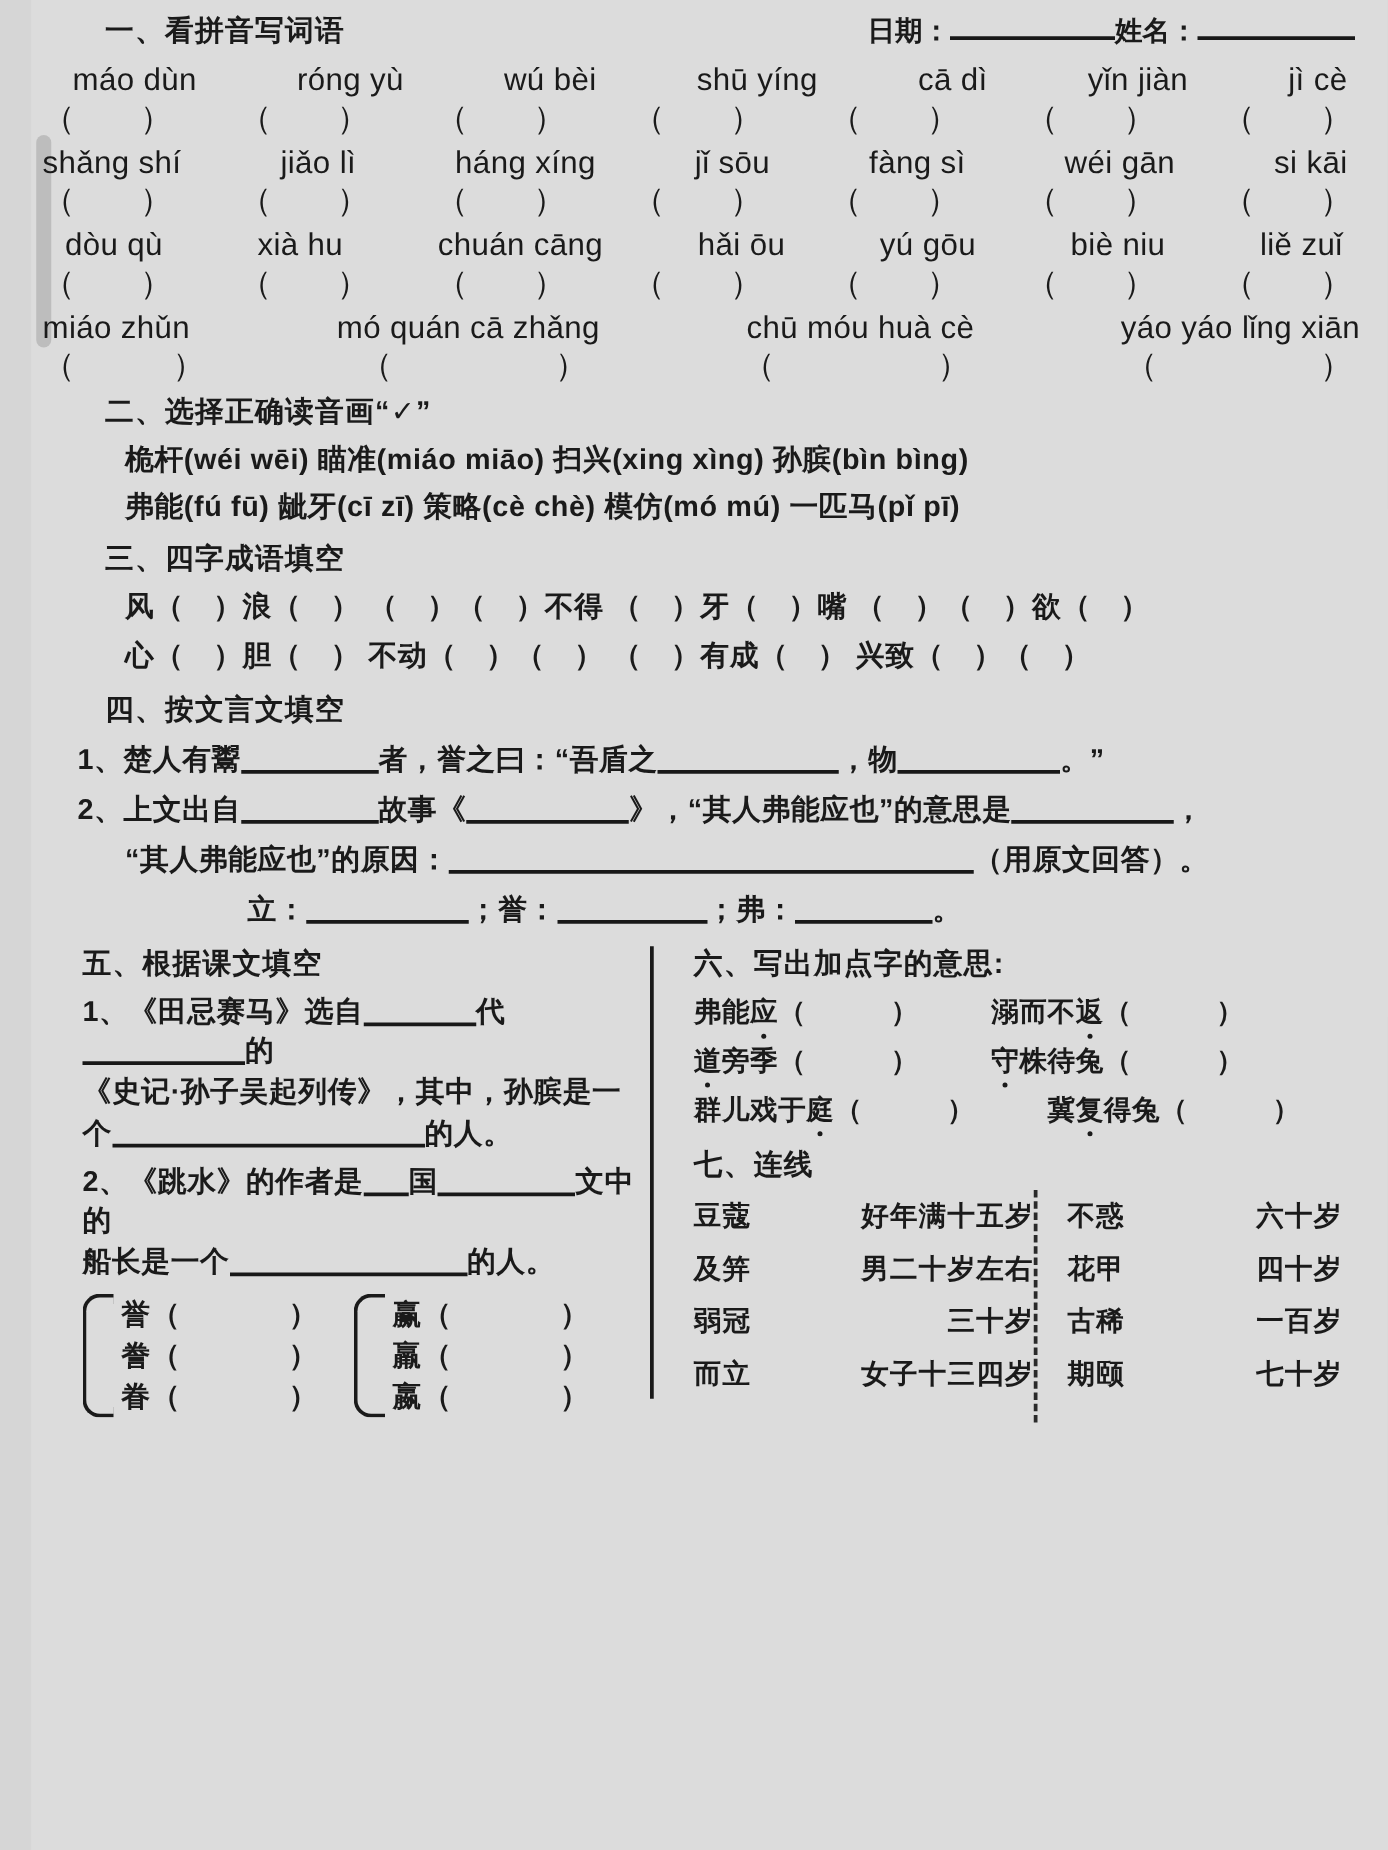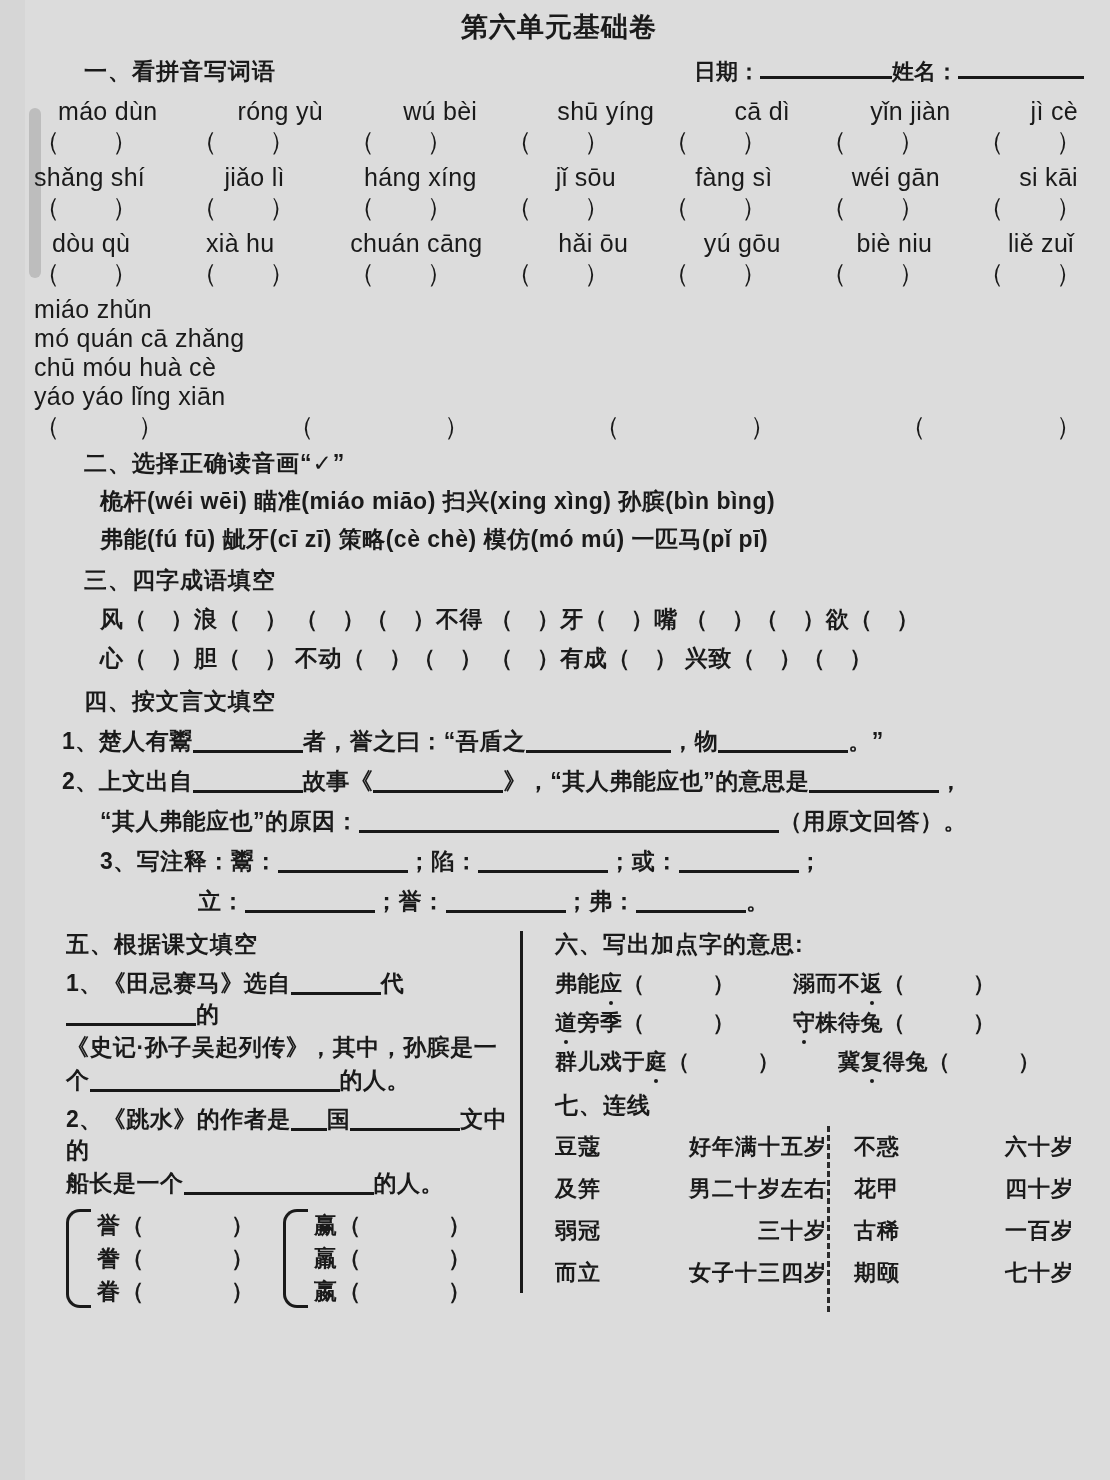--- a/index.html
+++ b/index.html
@@ -88,21 +88,21 @@
   .py-line {
     display: flex;
     font-size: 25px;
     letter-spacing: 0.3px;
     white-space: nowrap;
     margin-top: 3px;
   }
   .py-line.r1 { padding-left: 36px; justify-content: space-between; padding-right: 18px;}
   .py-line.r2 { padding-left: 12px; justify-content: space-between; padding-right: 18px;}
   .py-line.r3 { padding-left: 30px; justify-content: space-between; padding-right: 22px;}
-  .py-line.r4 { padding-left: 12px; justify-content: space-between; padding-right: 8px; flex-direction: column;}
+  .py-line.r4 { padding-left: 12px; justify-content: space-between; padding-right: 8px;}
 
   .paren-line {
     display: flex;
     font-size: 26px;
     margin-top: -2px;
     margin-bottom: 4px;
     padding-left: 12px;
     padding-right: 14px;
     justify-content: space-between;
   }
@@ -261,21 +261,20 @@
 </style>
 </head>
 <body>
 
 <div id="page">
   <div class="edge-strip"></div>
   <div class="edge-thumb"></div>
 
   <div class="sheet">
 
-    <div class="title">第六单元基础卷</div>
 
     <div class="headline-row">
       <div class="sec-head">一、看拼音写词语</div>
       <div class="meta">
         <span>日期：</span>
         <span class="blank-ul b-date"></span>
         <span>姓名：</span>
         <span class="blank-ul b-name"></span>
       </div>
     </div>
@@ -369,23 +368,20 @@
 
 
     <div class="wy i1">
       <span>2、上文出自</span><span class="ul-s w110"></span><span>故事《</span><span class="ul-s w130"></span><span>》，“其人弗能应也”的意思是</span><span class="ul-s w130"></span><span>，</span>
     </div>
 
     <div class="wy i2">
       <span>“其人弗能应也”的原因：</span><span class="ul-s w420"></span><span>（用原文回答）。</span>
     </div>
 
-    <div class="wy i2">
-      <span>3、写注释：鬻：</span><span class="ul-s w130"></span><span>；陷：</span><span class="ul-s w130"></span><span>；或：</span><span class="ul-s w120"></span><span>；</span>
-    </div>
 
     <div class="wy i4">
       <span>立：</span><span class="ul-s w130"></span><span>；誉：</span><span class="ul-s w120"></span><span>；弗：</span><span class="ul-s w110"></span><span>。</span>
     </div>
 
     <div class="cols">
 
       <div class="col-l">
         <div class="col-head">五、根据课文填空</div>
 

